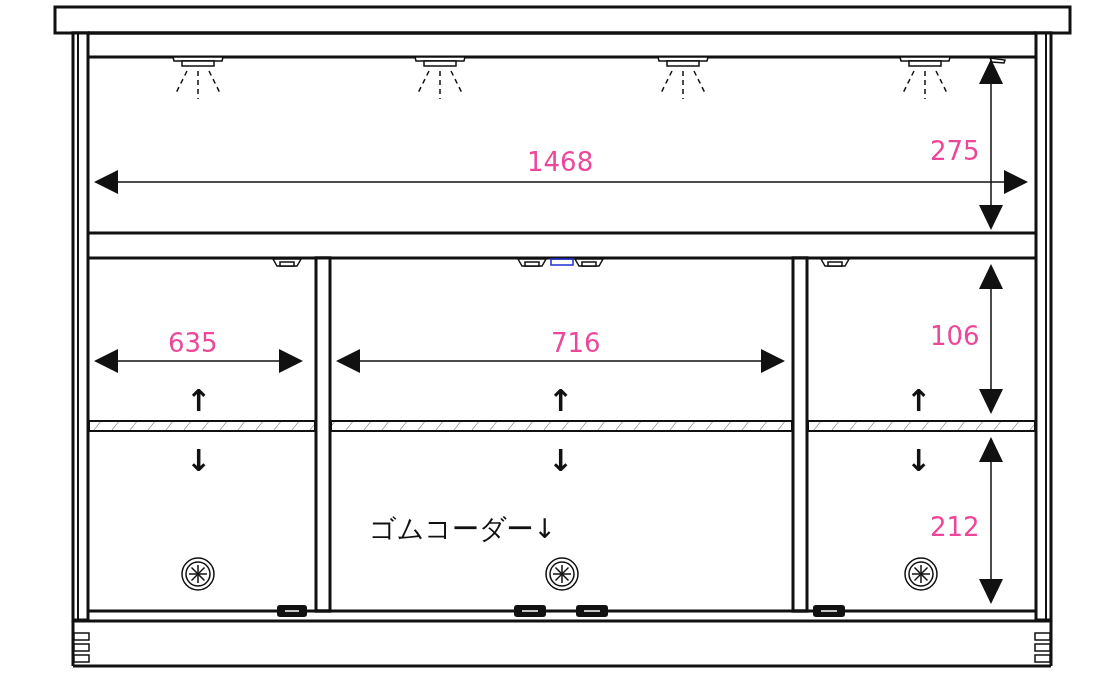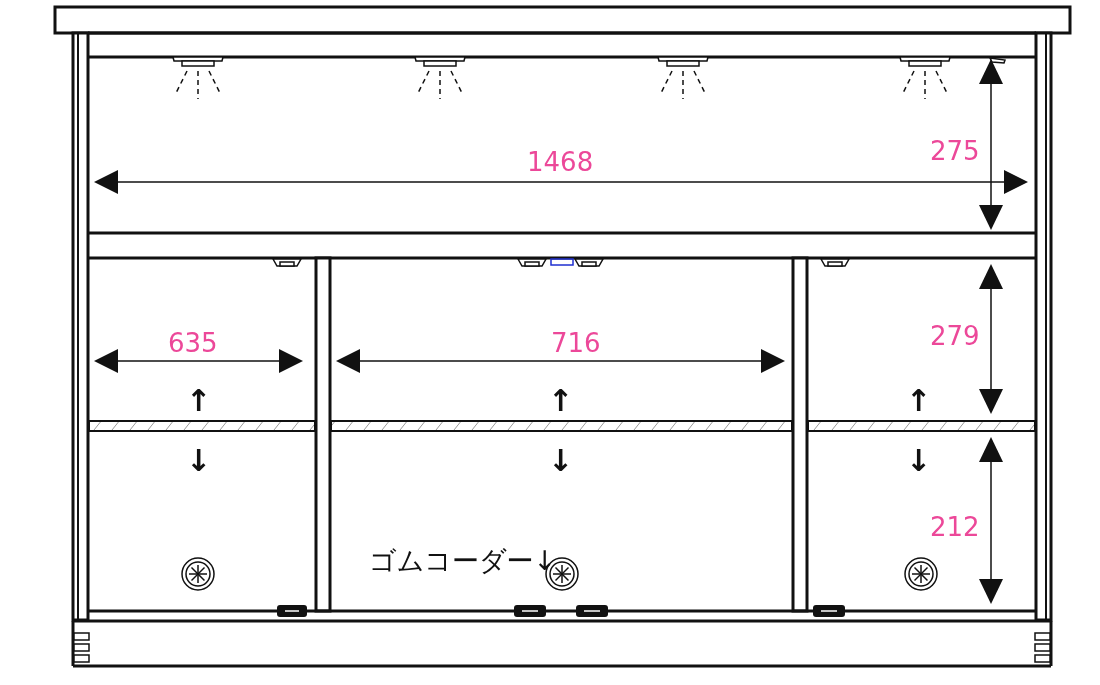--- a/index.html
+++ b/index.html
@@ -1,20 +1,20 @@
 <!DOCTYPE html>
 <html><head>
 <meta charset="utf-8">
 <style>
   html,body{margin:0;padding:0;background:#ffffff;}
   body{width:1100px;height:685px;position:relative;overflow:hidden;font-family:"DejaVu Sans","Liberation Sans",sans-serif;}
   #drawing{position:absolute;left:0;top:0;}
   .dim-label{position:absolute;font-family:"DejaVu Sans","Liberation Sans",sans-serif;font-size:26px;color:#ec4899;line-height:1;white-space:nowrap;}
   .arrow-label{position:absolute;font-family:"DejaVu Sans","Liberation Sans",sans-serif;font-size:30px;font-weight:bold;color:#111;line-height:1;}
-  .note{position:absolute;font-family:"DejaVu Sans","Liberation Sans",sans-serif;font-size:27px;color:#111;line-height:1;white-space:nowrap;margin-top:32px;}
+  .note{position:absolute;font-family:"DejaVu Sans","Liberation Sans",sans-serif;font-size:27px;color:#111;line-height:1;white-space:nowrap;}
 </style>
 </head>
 <body>
 
 <svg id="drawing" width="1100" height="685" viewBox="0 0 1100 685" xmlns="http://www.w3.org/2000/svg">
   <defs>
     <pattern id="hatch" patternUnits="userSpaceOnUse" width="18" height="10">
       <line x1="4" y1="10" x2="12" y2="0" stroke="#9a9a9a" stroke-width="1"></line>
     </pattern>
     <marker id="ah" markerWidth="10" markerHeight="10" refX="0" refY="0"></marker>
@@ -192,21 +192,21 @@
     <line x1="991" y1="460" x2="991" y2="582" stroke-width="1.5"></line>
     <polygon points="991,437 979,462 1003,462" stroke="none"></polygon>
     <polygon points="991,604 979,579 1003,579" stroke="none"></polygon>
   </g>
 </svg>
 
 <div class="dim-label" style="left:527px;top:149px;">1468</div>
 <div class="dim-label" style="left:930px;top:138px;text-align:center;">275</div>
 <div class="dim-label" style="left:168px;top:330px;">635</div>
 <div class="dim-label" style="left:535px;top:330px;margin-left:16px;">716</div>
-<div class="dim-label" style="left:930px;top:323px;">279</div>
+<div class="dim-label" style="left:930px;top:323px;">106</div>
 <div class="dim-label" style="left:930px;top:514px;">212</div>
 
 <div class="arrow-label" style="left:186px;top:386px;">↑</div>
 <div class="arrow-label" style="left:186px;top:446px;">↓</div>
 <div class="arrow-label" style="left:548px;top:386px;">↑</div>
 <div class="arrow-label" style="left:548px;top:446px;">↓</div>
 <div class="arrow-label" style="left:906px;top:386px;">↑</div>
 <div class="arrow-label" style="left:906px;top:446px;">↓</div>
 
 <div class="note" style="left:369px;top:515px;">ゴムコーダー↓</div>

